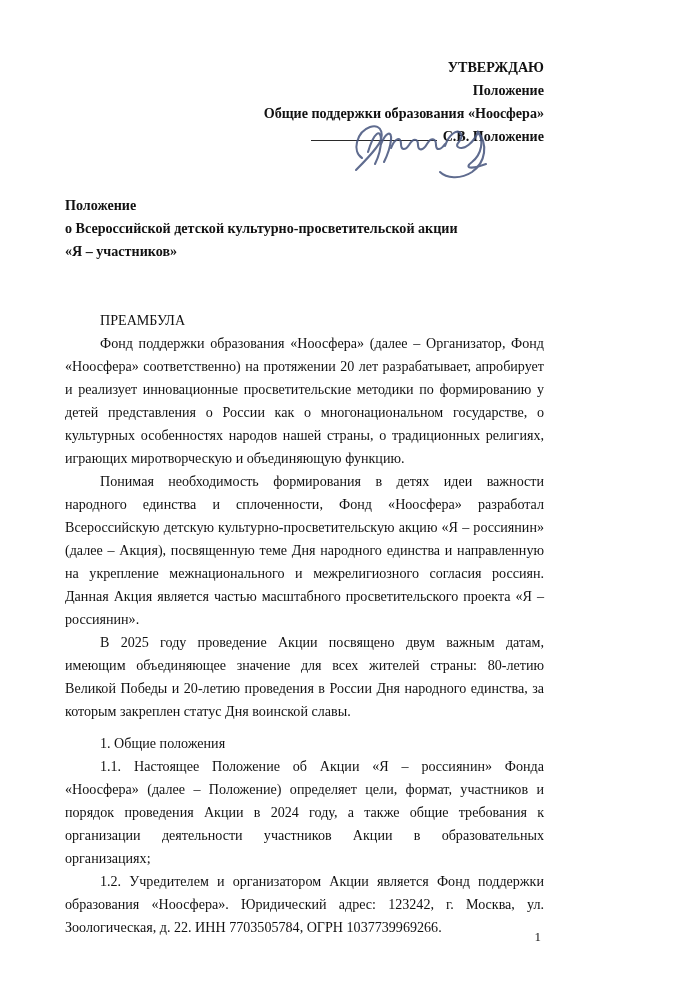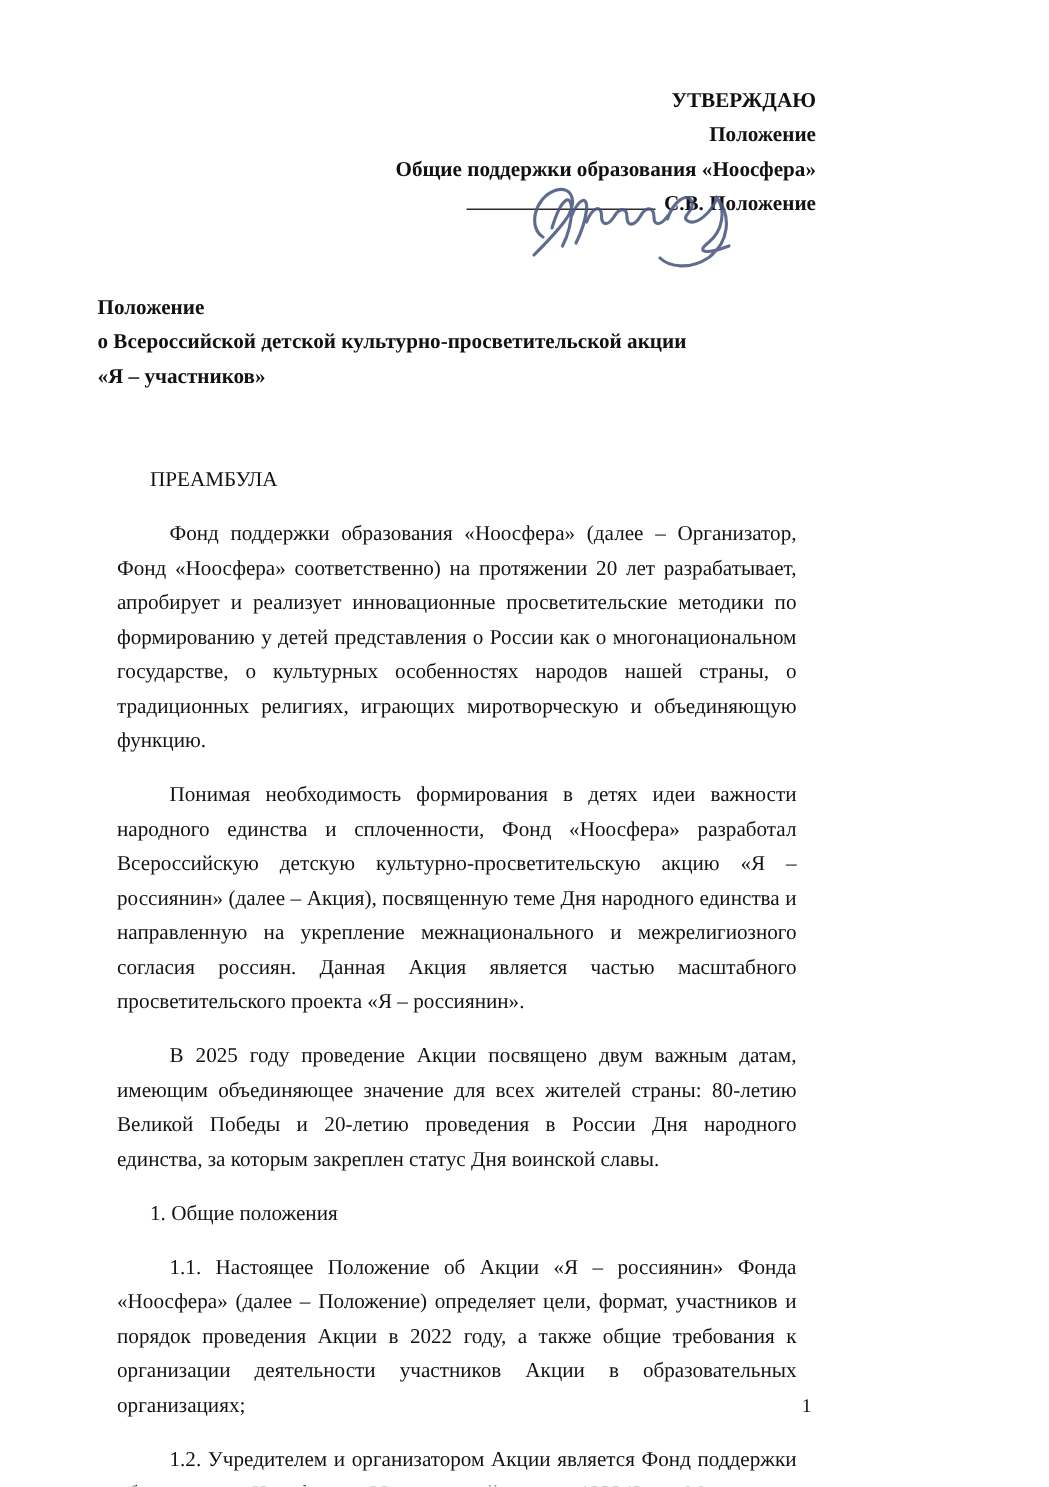--- a/index.html
+++ b/index.html
@@ -46,21 +46,21 @@
   }
   .title-block {
     margin-top: 46px;
     text-align: left;
     font-weight: bold;
   }
   .body-block {
     margin-top: 46px;
   }
   .para {
-    margin: 13px;
+    margin: 0;
     text-indent: 35px;
     text-align: justify;
   }
   .heading {
     margin: 0;
     text-indent: 35px;
     font-weight: normal;
     text-align: left;
   }
   .section-heading {
@@ -103,19 +103,19 @@
     <div>«Я – участников»</div>
   </div>
 
   <div class="body-block">
     <p class="heading">ПРЕАМБУЛА</p>
     <p class="para">Фонд поддержки образования «Ноосфера» (далее – Организатор, Фонд «Ноосфера» соответственно) на протяжении 20 лет разрабатывает, апробирует и реализует инновационные просветительские методики по формированию у детей представления о России как о многонациональном государстве, о культурных особенностях народов нашей страны, о традиционных религиях, играющих миротворческую и объединяющую функцию.</p>
     <p class="para">Понимая необходимость формирования в детях идеи важности народного единства и сплоченности, Фонд «Ноосфера» разработал Всероссийскую детскую культурно-просветительскую акцию «Я – россиянин» (далее – Акция), посвященную теме Дня народного единства и направленную на укрепление межнационального и межрелигиозного согласия россиян. Данная Акция является частью масштабного просветительского проекта «Я – россиянин».</p>
     <p class="para">В 2025 году проведение Акции посвящено двум важным датам, имеющим объединяющее значение для всех жителей страны: 80-летию Великой Победы и 20-летию проведения в России Дня народного единства, за которым закреплен статус Дня воинской славы.</p>
 
     <p class="heading section-heading">1. Общие положения</p>
-    <p class="para">1.1. Настоящее Положение об Акции «Я – россиянин» Фонда «Ноосфера» (далее – Положение) определяет цели, формат, участников и порядок проведения Акции в 2022 году, а также общие требования к организации деятельности участников Акции в образовательных организациях;</p>
+    <p class="para">1.1. Настоящее Положение об Акции «Я – россиянин» Фонда «Ноосфера» (далее – Положение) определяет цели, формат, участников и порядок проведения Акции в 2024 году, а также общие требования к организации деятельности участников Акции в образовательных организациях;</p>
     <p class="para">1.2. Учредителем и организатором Акции является Фонд поддержки образования «Ноосфера». Юридический адрес: 123242, г. Москва, ул. Зоологическая, д. 22.  ИНН 7703505784, ОГРН 1037739969266.</p>
   </div>
 
   <div class="page-number">1</div>
 
 </div>
 
 </body></html>

